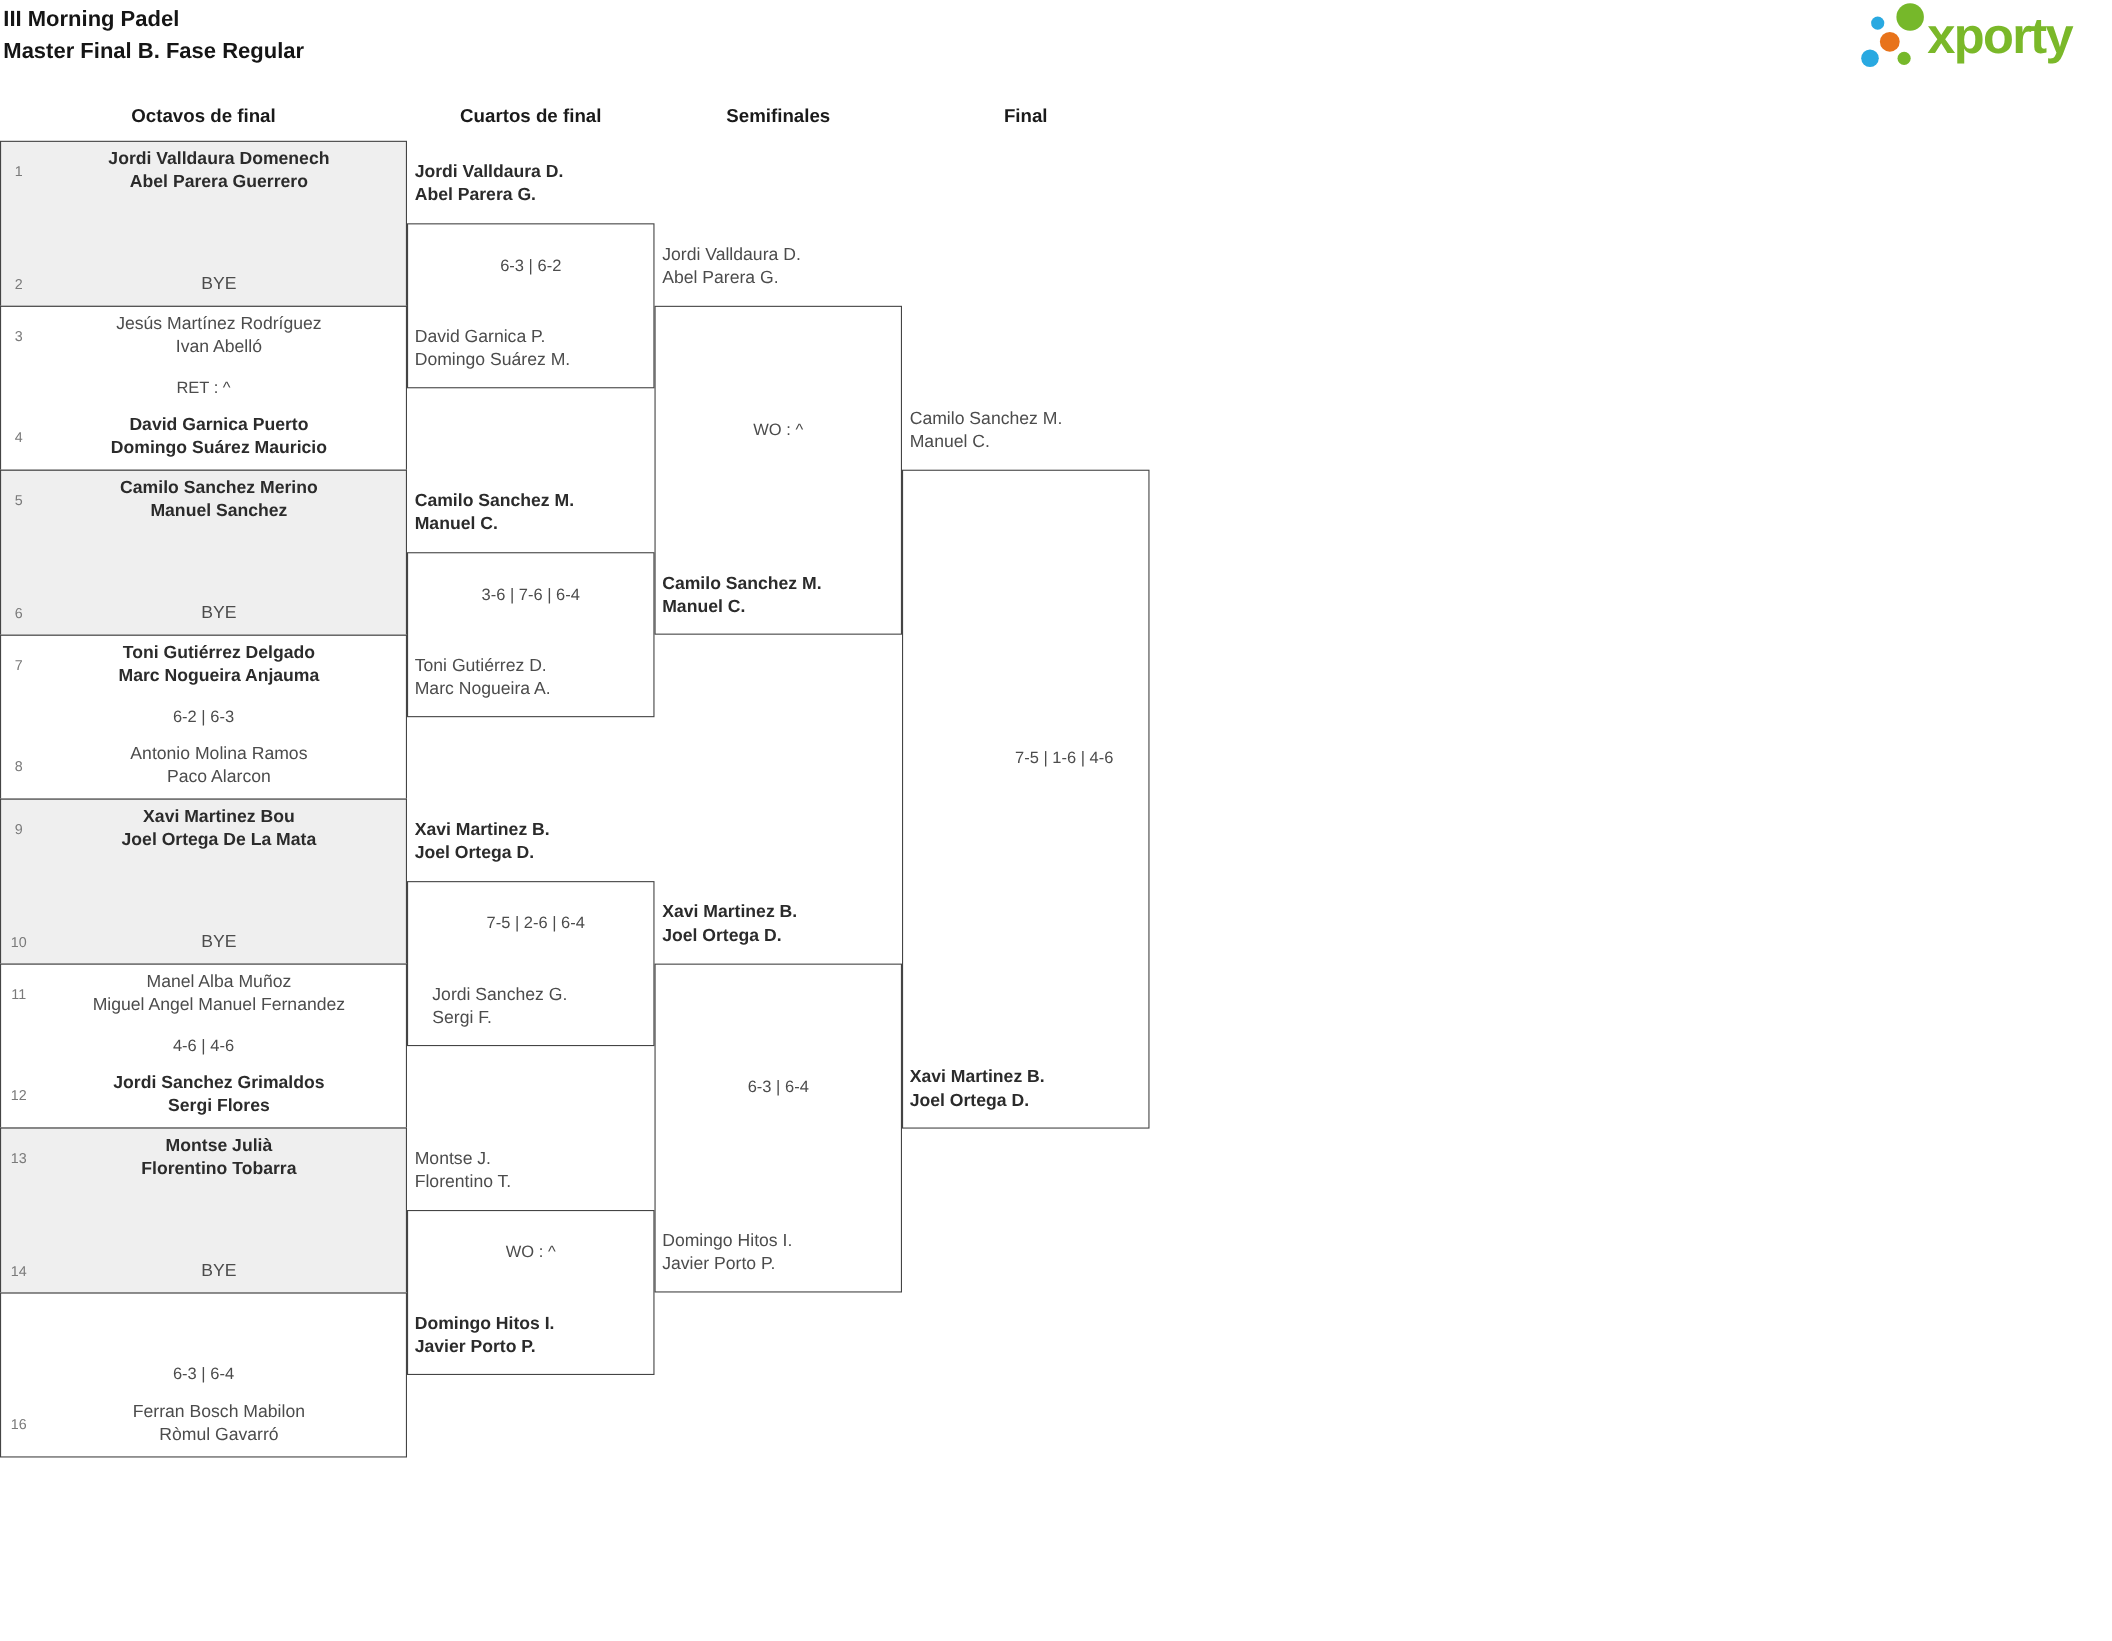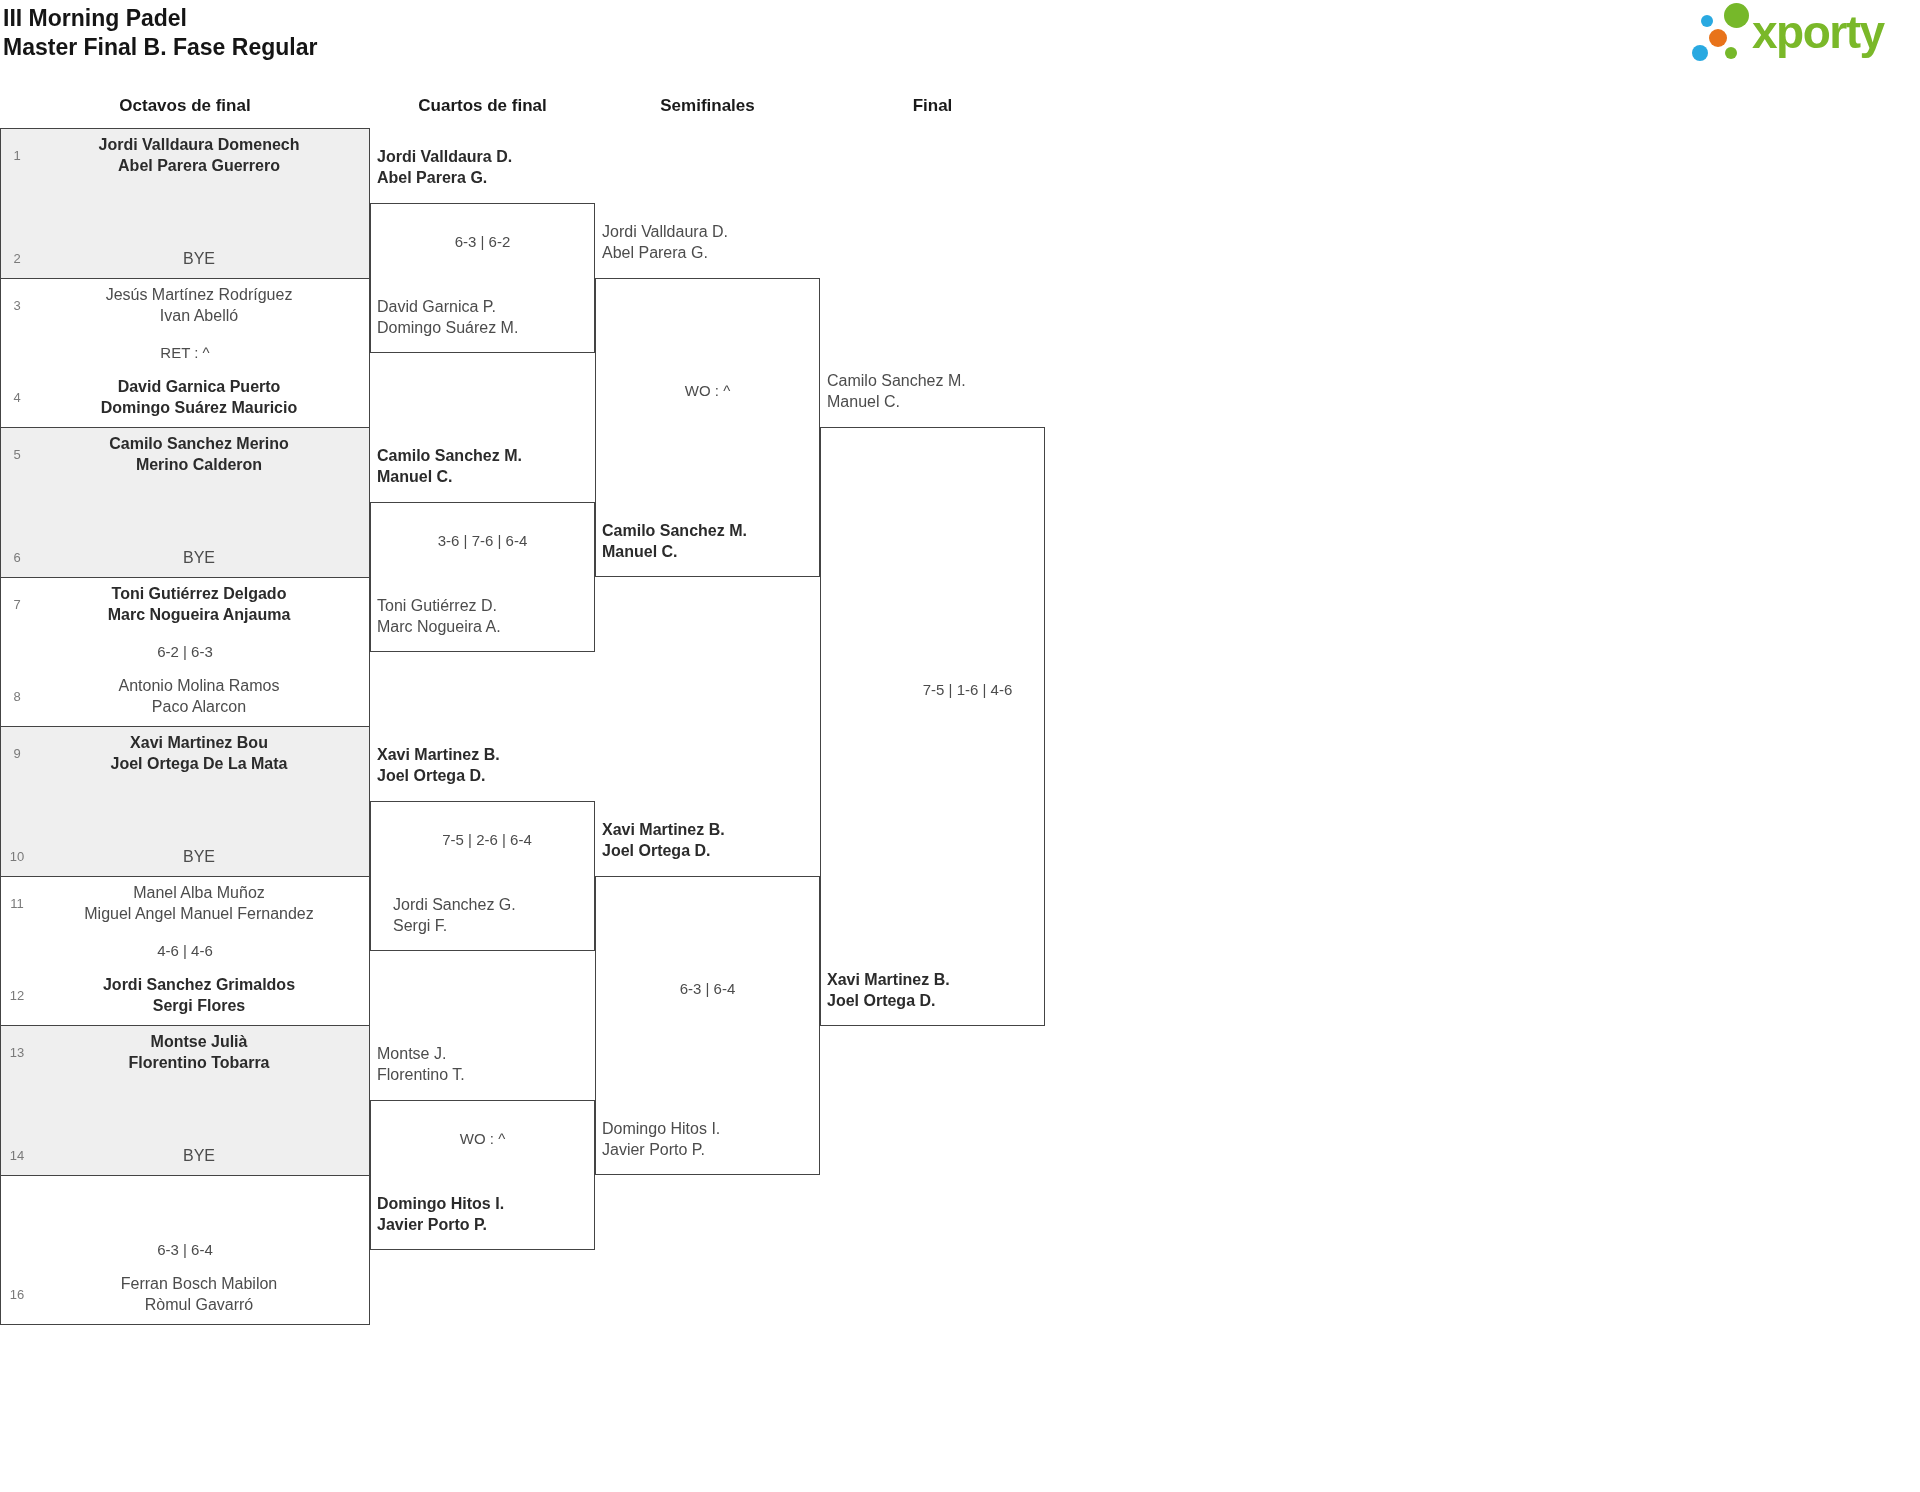--- a/index.html
+++ b/index.html
@@ -1,19 +1,19 @@
 <!DOCTYPE html>
 <html><head>
 <meta charset="utf-8">
 <style>
   html,body{margin:0;padding:0;background:#fff;}
   #page{position:relative;width:1920px;height:1492px;background:#ffffff;overflow:hidden;
         font-family:"Liberation Sans",sans-serif;color:#2b2b2b;}
   
-  .title{position:absolute;left:3px;top:4px;font-size:23px;line-height:29px;font-weight:700;color:#151515;}
+  .title{position:absolute;left:3px;top:4px;font-size:20px;line-height:29px;font-weight:700;color:#151515;}
   
   .logo{position:absolute;left:1690px;top:0;width:230px;height:70px;text-decoration:none;display:block;}
   .dot{position:absolute;border-radius:50%;}
   .dot.d1{left:11px;top:15px;width:12px;height:12px;background:#29a9e1;}
   .dot.d2{left:34px;top:3px;width:25px;height:25px;background:#76b82a;}
   .dot.d3{left:19px;top:29px;width:18px;height:18px;background:#e8731a;}
   .dot.d4{left:2px;top:45px;width:16px;height:16px;background:#29a9e1;}
   .dot.d5{left:35px;top:47px;width:12px;height:12px;background:#76b82a;}
   .wordmark{position:absolute;left:62px;top:2px;font-size:46px;line-height:60px;font-weight:700;
             letter-spacing:-1.5px;color:#7ab829;}
@@ -96,21 +96,21 @@
           <span>Domingo Suárez Mauricio</span>
       </div>
     </div>
   </div>
 
   <div class="oct-box gray" style="top:427px;height:151px;">
     <div class="slot slot-top bold">
       <span class="seed">5</span>
       <div class="names">
         <span>Camilo Sanchez Merino</span>
-          <span>Merino Calderon</span>
+          <span>Manuel Sanchez</span>
       </div>
     </div>
     <div class="slot slot-bottom">
       <span class="seed">6</span>
       <div class="names">
         <span>BYE</span>
       </div>
     </div>
   </div>
 

